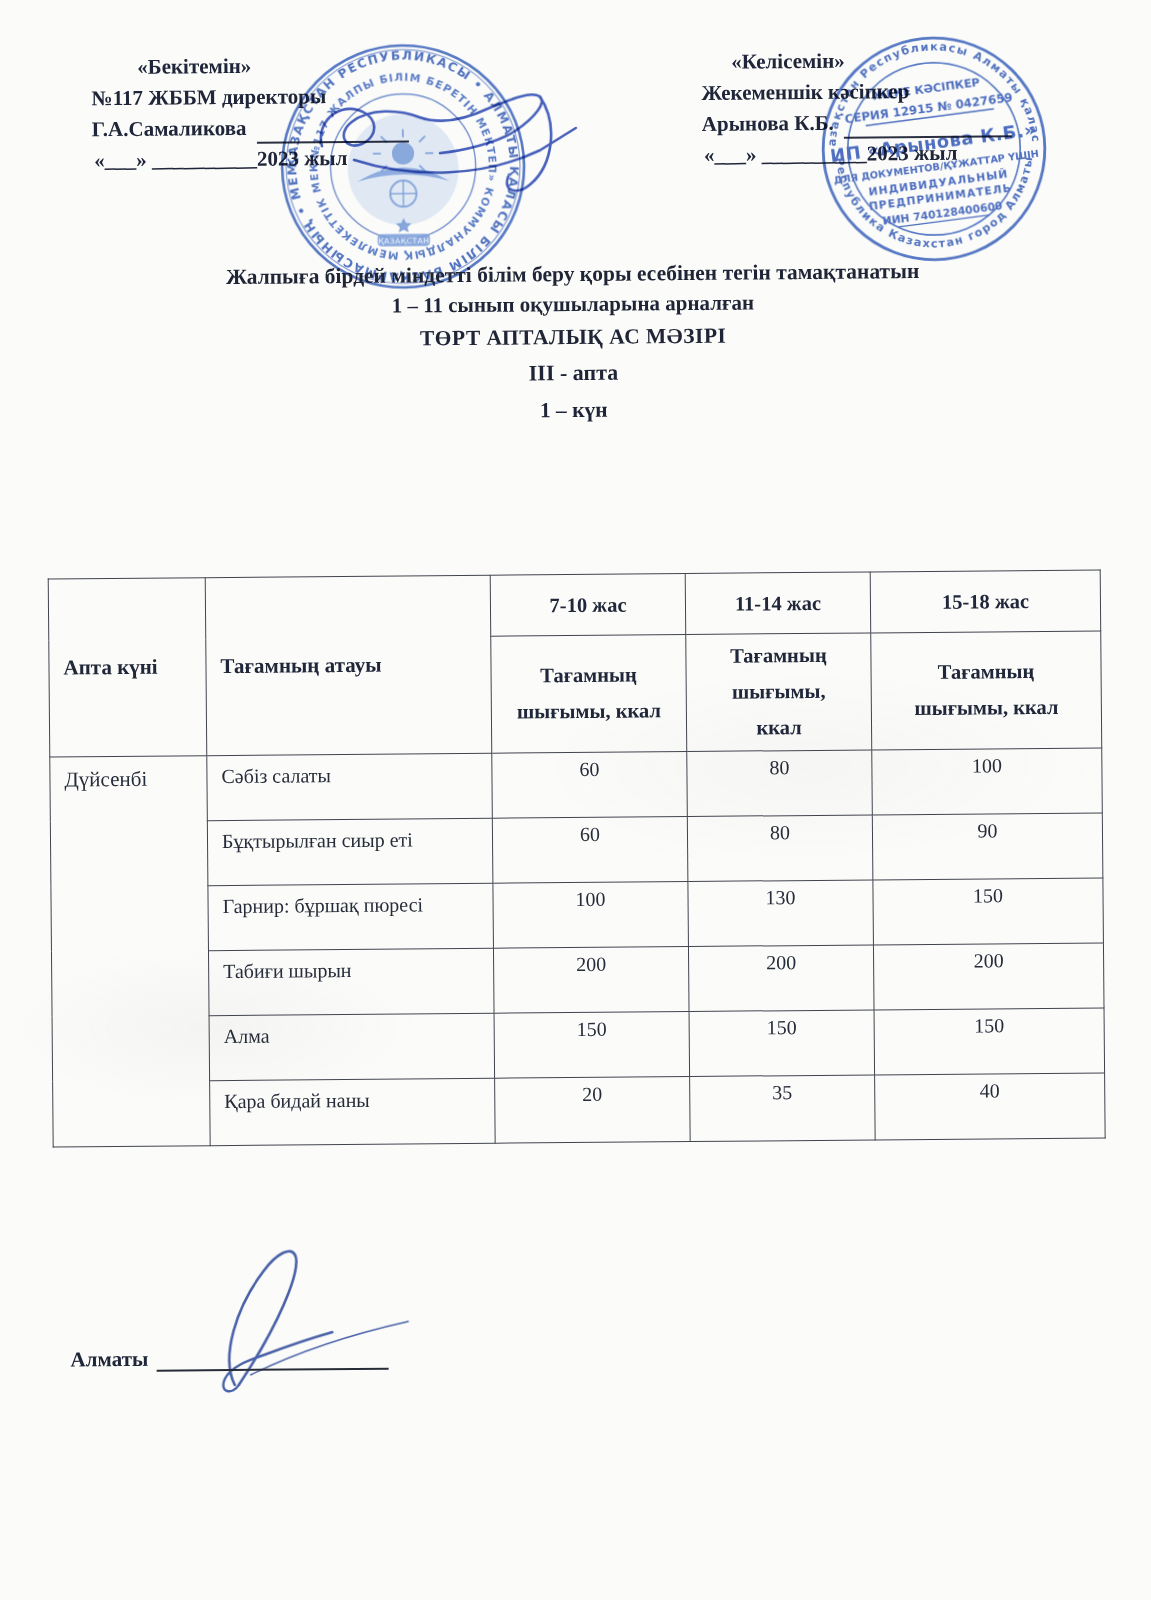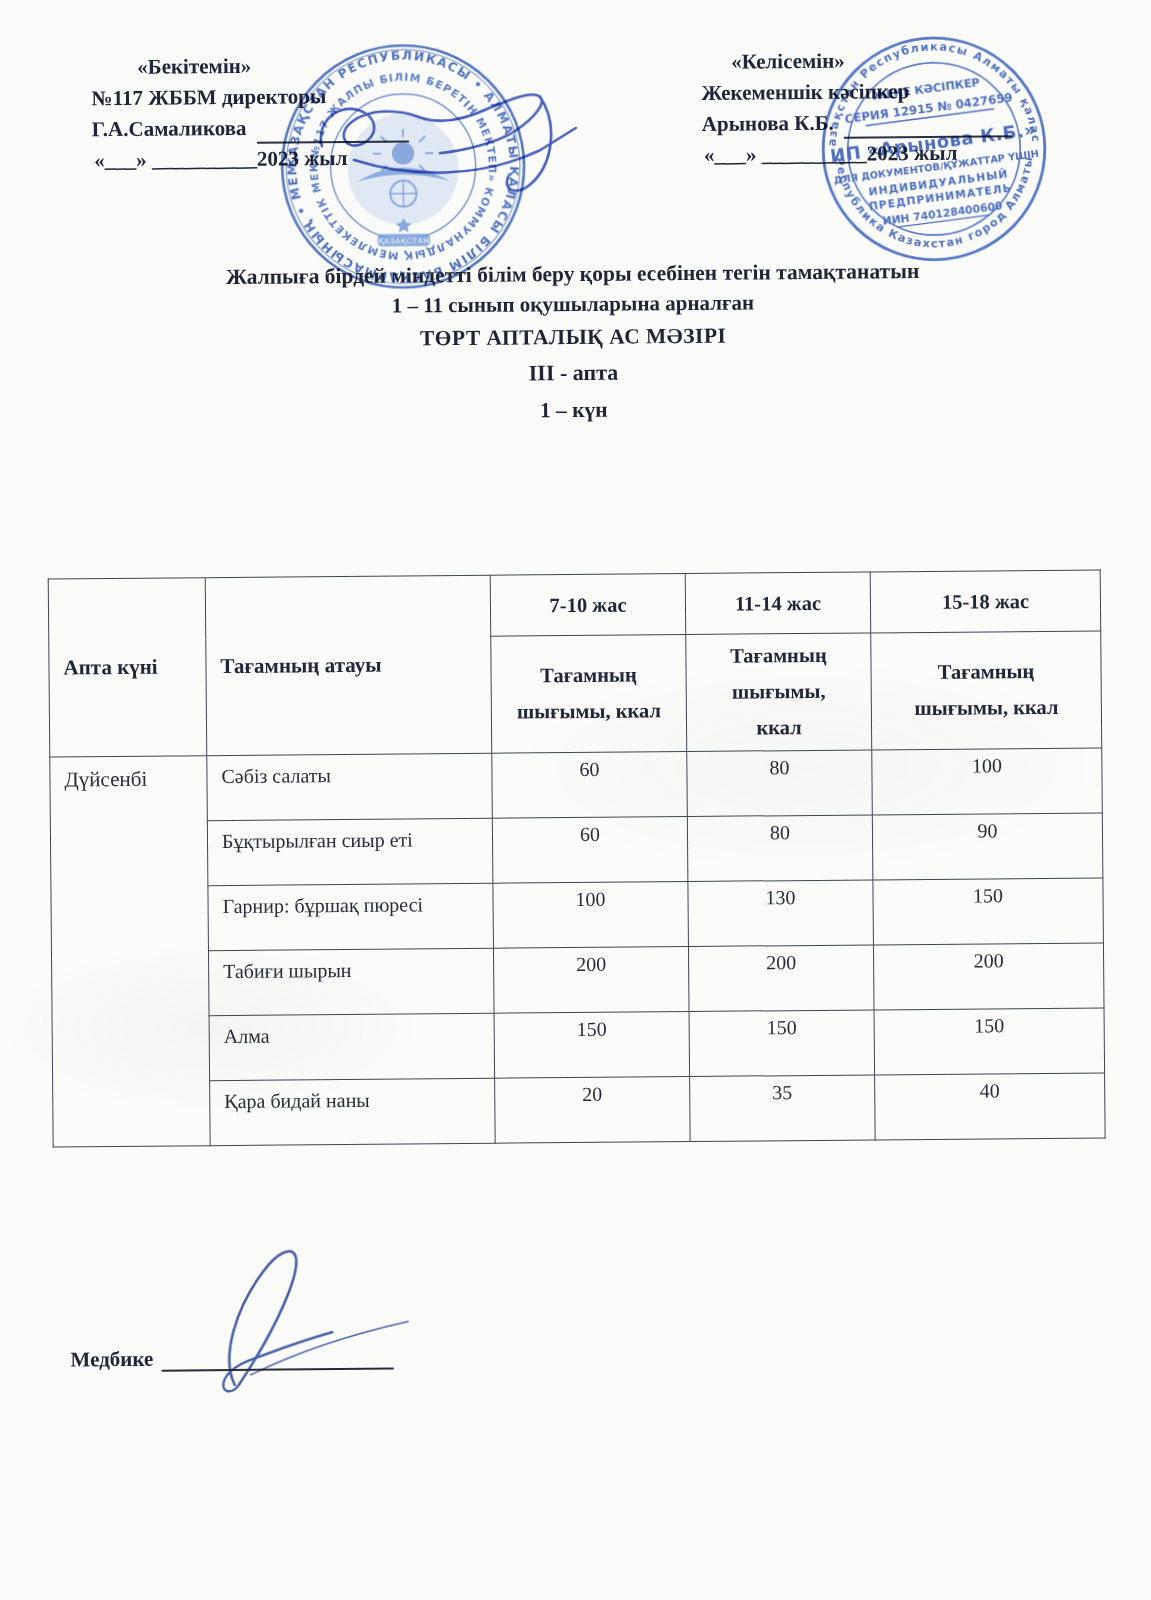--- a/index.html
+++ b/index.html
@@ -238,17 +238,17 @@
 
   <svg class="signature sig-nurse" viewBox="0 0 240 165">
     <g fill="none" stroke="#35509f" stroke-linecap="round" stroke-linejoin="round" opacity=".9">
       <path stroke-width="2.6" d="M48,150 C34,122 50,72 78,36 C90,20 106,10 110,22 C114,36 98,74 76,112 C66,129 56,144 52,150"></path>
       <path stroke-width="2.4" d="M52,150 C46,160 32,158 38,144 C44,132 60,126 78,120 C100,112 124,104 146,98"></path>
       <path stroke-width="1.4" d="M64,140 C114,116 166,100 222,88"></path>
     </g>
   </svg>
 
   <div class="footer-nurse">
-    <span>Медбике</span>
+    <span>Алматы</span>
     <span class="nurse-underline"></span>
   </div>
 
 </div>
 
 </body></html>

